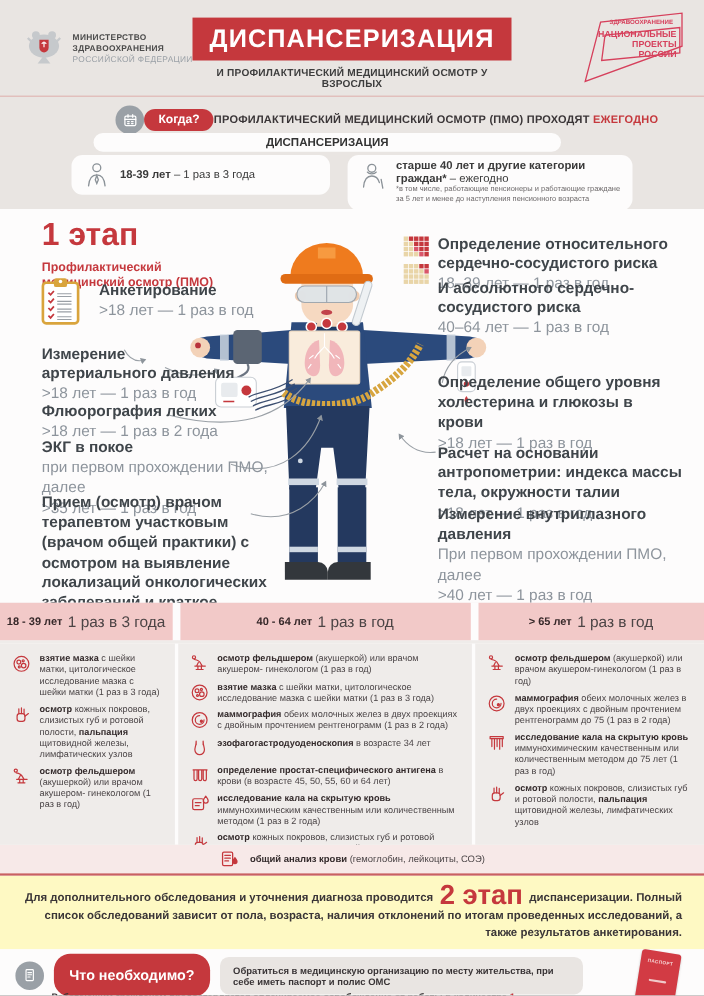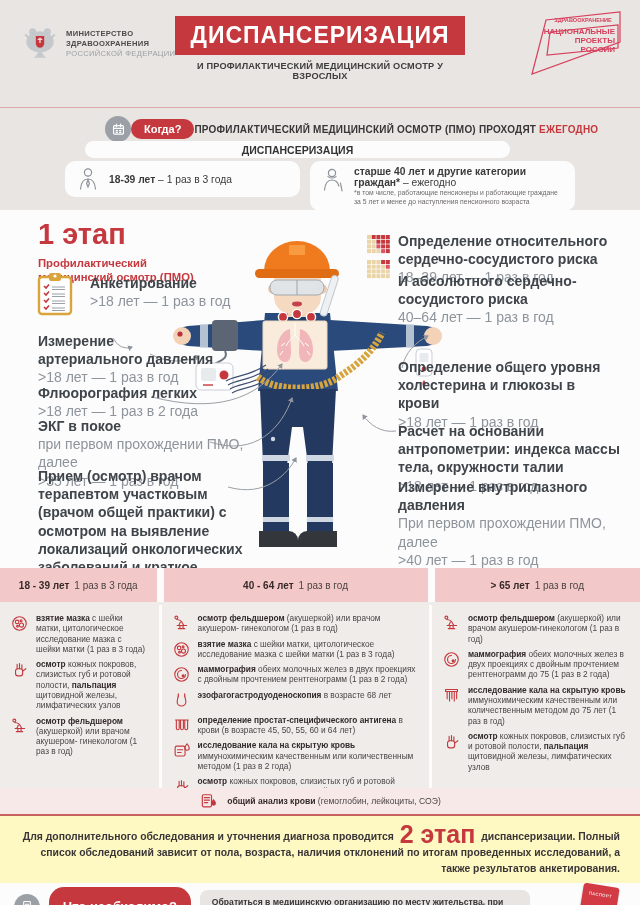--- a/index.html
+++ b/index.html
@@ -6,38 +6,38 @@
     --red:#c5383d; --crimson:#d6405c; --dark:#3a3537; --title:#3f454a;
     --detail:#8d949c; --band:#e9e5e2; --pink:#f2c9c8; --palepink:#f7e9e8;
     --cell:#efecea; --white:#fdfcfc; --gold:#d7a53f;
   }
   *{margin:0;padding:0;box-sizing:border-box}
   html,body{background:#888}
   body{font-family:"Liberation Sans","DejaVu Sans",sans-serif}
   .poster{position:relative;width:640px;height:905px;margin:0 auto;background:#fdfcfc;overflow:hidden}
 
   
-  .header{position:relative;height:108px;background:var(--band);border-bottom:1px solid #dcaaa6}
+  .header{position:relative;height:88px;background:var(--band);border-bottom:1px solid #dcaaa6}
   .logo-block{position:absolute;left:22px;top:24px;display:flex;align-items:center;gap:8px}
   .min-text{font-size:7.6px;line-height:1.35;letter-spacing:.3px}
   .min-text .l1,.min-text .l2{font-weight:bold;color:#4a4a4a}
   .min-text .l3{color:#9aa0a6}
   .title-block{position:absolute;left:50%;top:16px;transform:translateX(-50%);text-align:center;width:300px}
   .title-box{display:inline-block;background:var(--red);color:#fff;font-weight:bold;font-size:23px;letter-spacing:1px;padding:6px 16px}
   .subtitle{margin-top:6px;font-size:9.2px;font-weight:bold;color:#3d3d3d;letter-spacing:.2px}
   .natlogo{position:absolute;right:12px;top:8px}
 
   
   .when{position:relative;height:102px;background:var(--band)}
   .when-row{position:absolute;left:105px;top:8px;display:flex;align-items:center;gap:0;height:26px}
   .circle-ic{width:26px;height:26px;border-radius:50%;background:#9aa0a6;display:flex;align-items:center;justify-content:center;flex:0 0 auto}
   .pill{background:var(--red);color:#fff;font-weight:bold;border-radius:13px;padding:4px 13px;font-size:11px;white-space:nowrap}
   .when-text{font-size:10px;font-weight:bold;color:var(--dark);letter-spacing:.2px}
   .disp-bar{position:absolute;left:85px;top:33px;width:425px;height:17px;background:var(--white);border-radius:9px;display:flex;align-items:center;justify-content:center;font-size:10.5px;font-weight:bold;color:#333}
-  .cards{position:absolute;left:65px;top:53px;right:65px;display:flex;gap:10px}
+  .cards{position:absolute;left:65px;top:53px;right:65px;display:flex;gap:16px}
   .card{background:var(--white);border-radius:10px;display:flex;align-items:center;gap:9px;padding:4px 11px}
   .card1{width:235px;height:36px}
   .card2{flex:1;min-height:40px;align-items:flex-start;padding-top:5px}
   .card-txt{font-size:10.3px;color:#3a3a3a}
   .card-note{font-size:6.8px;line-height:1.3;color:#6e6a6b;margin-top:1px}
   .sg-b,.b{font-weight:bold}
   .sg-r,.rd{color:var(--red);font-weight:bold}
 
   
   .stage1{position:relative;height:358px;background:#fdfcfc}
@@ -60,21 +60,21 @@
   .s1-R3{left:398px;top:212px;width:238px}
   .s1-R4{left:398px;top:268px;width:232px}
   .fig-svg{position:absolute;left:170px;top:15px;width:275px;height:330px}
   .arrows-svg{position:absolute;inset:0;width:100%;height:100%;pointer-events:none}
 
   
   .tbl{position:relative;background:var(--cell)}
   .tbl-head{display:flex;gap:7px;background:#fdfcfc}
   .tbl-head .hc{background:var(--pink);height:34px;display:flex;align-items:center;justify-content:center;gap:5px}
   .hc .age{font-size:10px;font-weight:bold;color:#37292a}
-  .hc .freq{font-size:10px;color:#4c4445}
+  .hc .freq{font-size:14px;color:#4c4445}
   .tbl-body{display:flex;gap:3px;background:#fdfcfc;margin-top:3px}
   .tbl-body .bc{background:var(--cell);height:183px;padding:8px 11px 0 10px;overflow:hidden}
   .c0{width:160px}.c1{width:270px}.c2{width:210px}
   .tbl-item{display:flex;gap:7px;margin-bottom:5px;font-size:8.3px;line-height:1.24}
   .tbl-item .icn{flex:0 0 auto;margin-top:1px}
   .tbl-item .sg-b{color:#332a2b}
   .tbl-item .sg-n{color:#4a4446;font-weight:normal}
   .tbl-foot{height:28px;background:var(--palepink);display:flex;align-items:center;justify-content:center;gap:8px;font-size:8.6px;border-bottom:2px solid #c96161}
   .tbl-foot .sg-b{color:#332a2b}.tbl-foot .sg-n{color:#4a4446}
 
@@ -431,21 +431,21 @@
                 <circle cx="12" cy="12" r="8.5"></circle>
                 <path d="M12 7 a5 5 0 1 0 5 5"></path>
                 <circle cx="14" cy="13.5" r="1.2" fill="#c5383d"></circle>
               </svg></span>
             <div><span class="sg-b">маммография</span><span class="sg-n"> обеих молочных желез в двух проекциях с двойным прочтением рентгенограмм (1 раз в 2 года)</span></div>
           </div>
           <div class="tbl-item">
             <span class="icn"><svg width="19" height="19" viewBox="0 0 24 24" stroke="#c5383d" stroke-width="1.4" fill="none" stroke-linecap="round" stroke-linejoin="round">
                 <path d="M8 3.5 c0 5 -1.5 7 -1.5 10 a5.5 5.5 0 0 0 11 0 c0 -3 -1.5 -5 -1.5 -10 M8 3.5 v4 M16 3.5 v4"></path>
               </svg></span>
-            <div><span class="sg-b">эзофагогастродуоденоскопия</span><span class="sg-n"> в возрасте 68 лет</span></div>
+            <div><span class="sg-b">эзофагогастродуоденоскопия</span><span class="sg-n"> в возрасте 34 лет</span></div>
           </div>
           <div class="tbl-item">
             <span class="icn"><svg width="19" height="19" viewBox="0 0 24 24" stroke="#c5383d" stroke-width="1.4" fill="none" stroke-linecap="round" stroke-linejoin="round">
                 <path d="M5.5 5 v10.5 a1.8 1.8 0 0 0 3.6 0 V5 M10.8 5 v10.5 a1.8 1.8 0 0 0 3.6 0 V5 M16.1 5 v10.5 a1.8 1.8 0 0 0 3.6 0 V5 M4.5 5 h16"></path>
               </svg></span>
             <div><span class="sg-b">определение простат-специфического антигена</span><span class="sg-n"> в крови (в возрасте 45, 50, 55, 60 и 64 лет)</span></div>
           </div>
           <div class="tbl-item">
             <span class="icn"><svg width="19" height="19" viewBox="0 0 24 24" stroke="#c5383d" stroke-width="1.4" fill="none" stroke-linecap="round" stroke-linejoin="round">
                 <rect x="4" y="6.5" width="12.5" height="12.5" rx="2"></rect>

